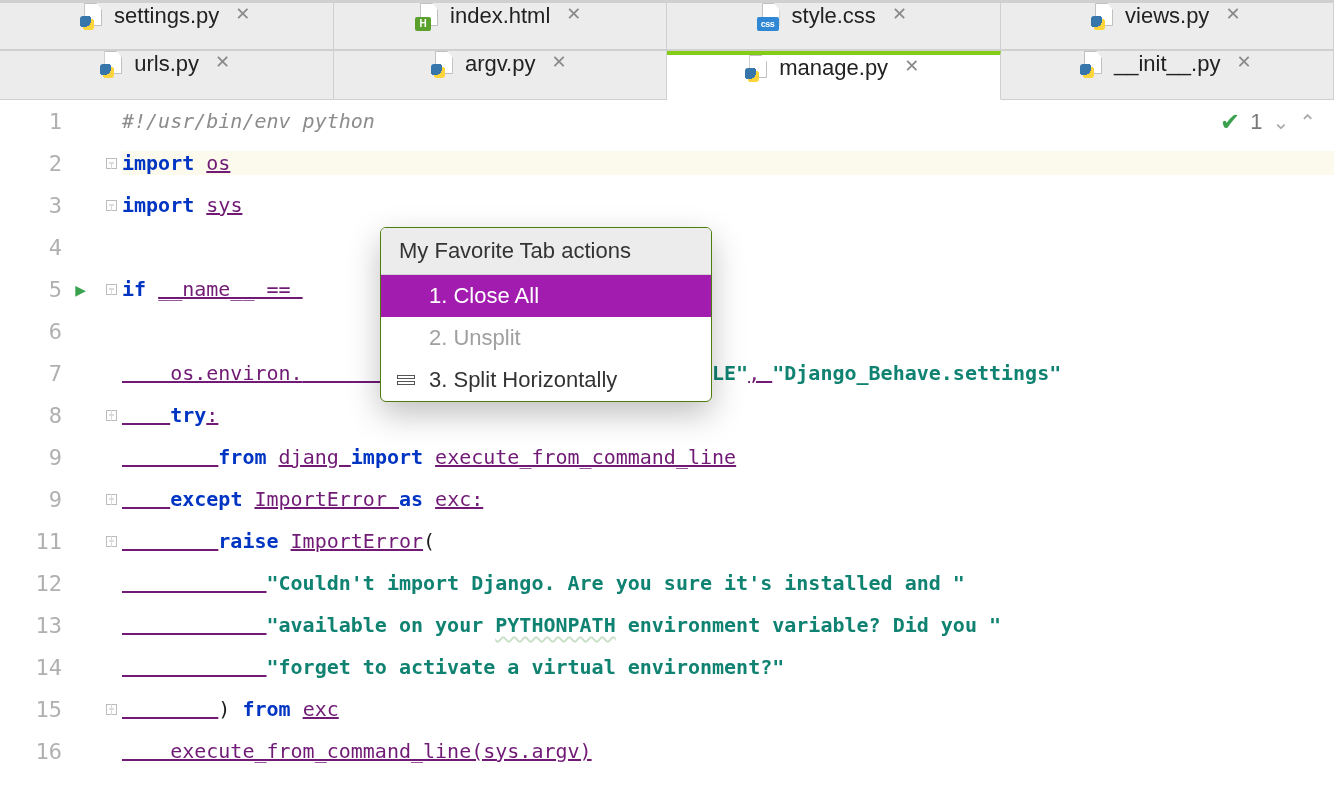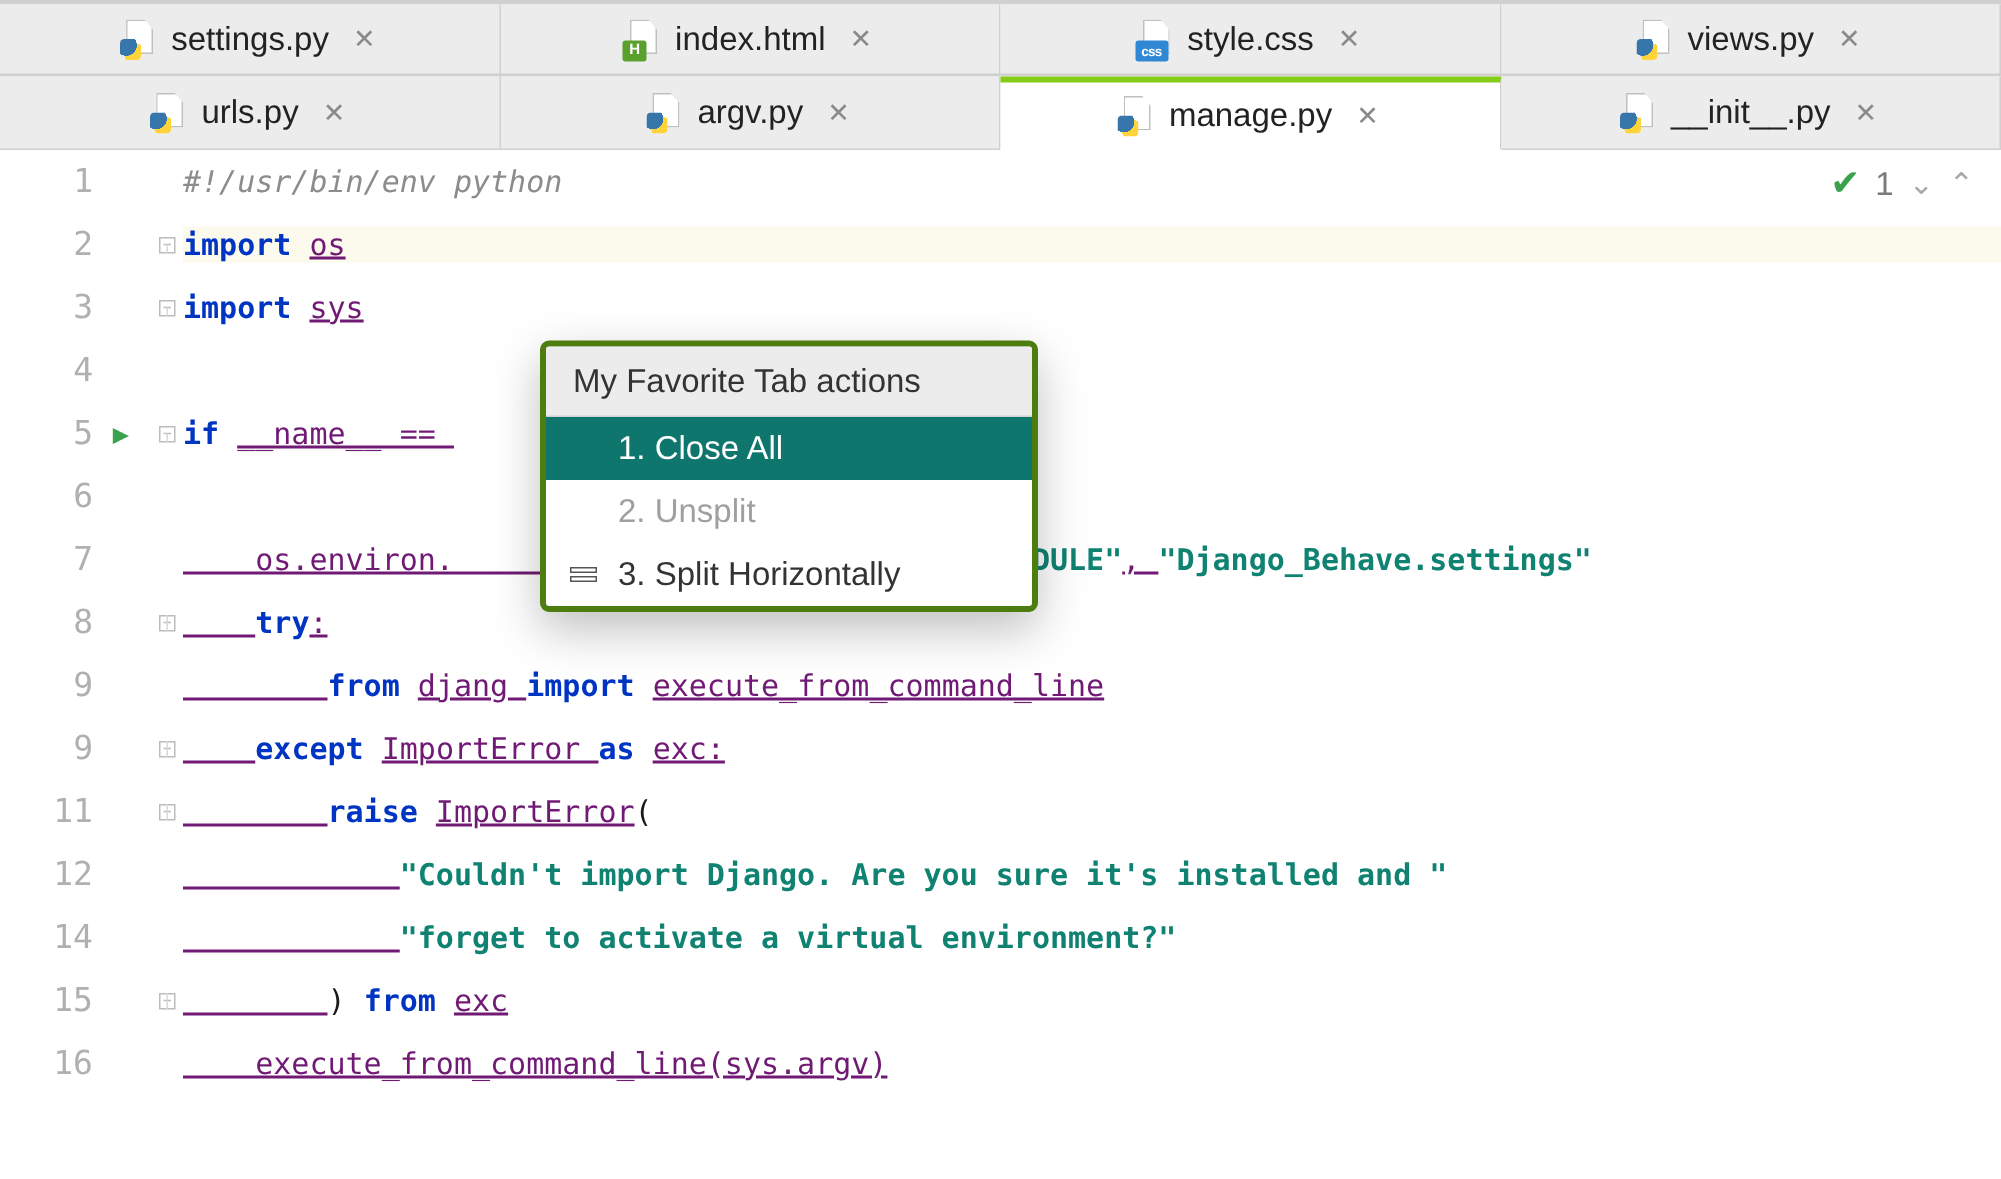--- a/index.html
+++ b/index.html
@@ -1,20 +1,20 @@
 <!DOCTYPE html>
 <html><head>
 <meta charset="utf-8">
 <style>
   * { box-sizing: border-box; margin: 0; padding: 0; }
   html, body { width: 1334px; height: 786px; font-family: -apple-system, "Helvetica Neue", Arial, sans-serif; background: #fff; overflow: hidden; }
   .tabs-row { display: flex; height: 50px; border-top: 1px solid #d0d0d0; }
   .tabs-row:first-child { border-top: 3px solid #d0d0d0; }
   .tab {
-    flex: 1; display: flex; align-items: center; justify-content: center;
+    flex: 1; display: flex; align-items: flex-start; justify-content: center;
     gap: 10px; border-right: 1px solid #d0d0d0; border-bottom: 1px solid #d0d0d0;
     background: #ececec; position: relative; font-size: 22px; color: #222;
     cursor: default;
   }
   .tab.active { background: #fff; border-bottom-color: #fff; border-top: 4px solid #84cc16; }
   .tab .icon { display: flex; align-items: center; }
   .tab .close { color: #8a8a8a; font-size: 18px; margin-left: 6px; }
   .tab-label { white-space: nowrap; }
   .editor-row { display: flex; height: 42px; align-items: center; }
   .gutter {
@@ -53,33 +53,33 @@
   .c-par { color: #1a1a1a; }
   .c-warn { text-decoration: underline wavy #c8dfc6; text-underline-offset: 4px; }
   .top-status {
     position: absolute; right: 18px; top: 108px; display: flex; align-items: center;
     gap: 10px; color: #7a7a7a; font-size: 22px;
   }
   .top-status .check { color: #3aa24e; font-size: 24px; }
   .top-status .chev { color: #a8a8a8; font-size: 20px; }
   
   .popup {
-    position: absolute; left: 360px; top: 227px; width: 332px;
-    background: #fff; border: 4px solid #4d7c0f; border-radius: 6px;
+    position: absolute; left: 380px; top: 227px; width: 332px;
+    background: #fff; border: 1px solid #4d7c0f; border-radius: 6px;
     box-shadow: 0 12px 32px rgba(0,0,0,0.25); overflow: hidden; z-index: 10;
   }
   .popup-header {
     background: #ececec; border-bottom: 1px solid #d2d2d2;
     padding: 10px 18px; font-size: 22px; color: #333;
   }
   .popup-item {
     display: flex; align-items: center; gap: 12px; padding: 8px 18px 8px 14px;
     font-size: 22px; color: #333;
   }
-  .popup-item.selected { background: #0f766e; color: #fff; }
+  .popup-item.selected { background: #a21caf; color: #fff; }
   .popup-item.disabled { color: #a0a0a0; }
   .popup-item .pic { width: 22px; display: flex; justify-content: center; color: #555; }
   .popup-item.selected .pic { color: #fff; }
   
   .py-icon, .html-icon, .css-icon {
     width: 22px; height: 26px; position: relative;
   }
   .py-icon::before, .html-icon::before, .css-icon::before {
     content: ""; position: absolute; left: 2px; top: 0; right: 2px; bottom: 3px;
     border: 1px solid #c0c0c0; background: #fff; border-radius: 0 4px 0 0;
@@ -253,20 +253,27 @@
       <div class="code"><span class="c-id">        </span><span class="c-kw">raise </span><span class="c-id">ImportError</span><span class="c-par">(</span></div>
     </div>
     <div class="editor-row">
       <div class="gutter">12</div>
       <div class="fold-col">
         <div class="fold-line full"></div>
       </div>
       <div class="code"><span class="c-id">            </span><span class="c-str">"Couldn't import Django. Are you sure it's installed and "</span></div>
     </div>
     <div class="editor-row">
+      <div class="gutter">13</div>
+      <div class="fold-col">
+        <div class="fold-line full"></div>
+      </div>
+      <div class="code"><span class="c-id">            </span><span class="c-str">"available on your </span><span class="c-str c-warn">PYTHONPATH</span><span class="c-str"> environment variable? Did you "</span></div>
+    </div>
+    <div class="editor-row">
       <div class="gutter">14</div>
       <div class="fold-col">
         <div class="fold-line full"></div>
       </div>
       <div class="code"><span class="c-id">            </span><span class="c-str">"forget to activate a virtual environment?"</span></div>
     </div>
     <div class="editor-row">
       <div class="gutter">15</div>
       <div class="fold-col">
         <div class="fold-marker"></div>

